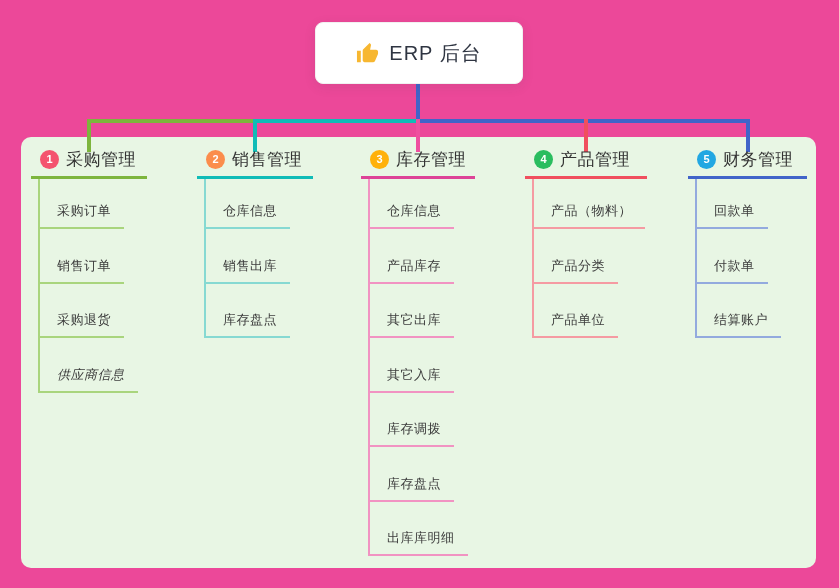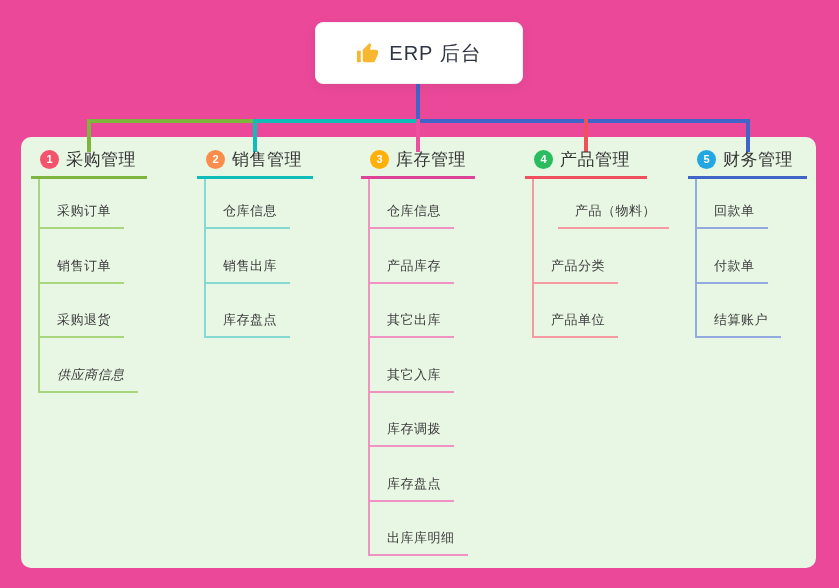--- a/index.html
+++ b/index.html
@@ -142,21 +142,21 @@
           </div>
         </div>
       </div>
       <div class="branch" style="left: 525px;">
         <div class="branch-header" style="width: 122px; border-bottom: 3px solid rgb(240, 79, 94);">
           <span class="badge" style="background: rgb(42, 189, 95);">4</span>
           <span class="branch-label">产品管理</span>
         </div>
         <div class="children" style="border-left: 2px solid rgb(245, 154, 162);">
           <div class="child">
-            <span class="child-label" style="border-bottom: 2px solid rgb(245, 154, 162); margin-left: 24px;">产品（物料）</span>
+            <span class="child-label" style="border-bottom: 2px solid rgb(245, 154, 162);">产品（物料）</span>
           </div>
           <div class="child">
             <span class="child-label" style="border-bottom: 2px solid rgb(245, 154, 162);">产品分类</span>
           </div>
           <div class="child">
             <span class="child-label" style="border-bottom: 2px solid rgb(245, 154, 162);">产品单位</span>
           </div>
         </div>
       </div>
       <div class="branch" style="left: 688px;">

